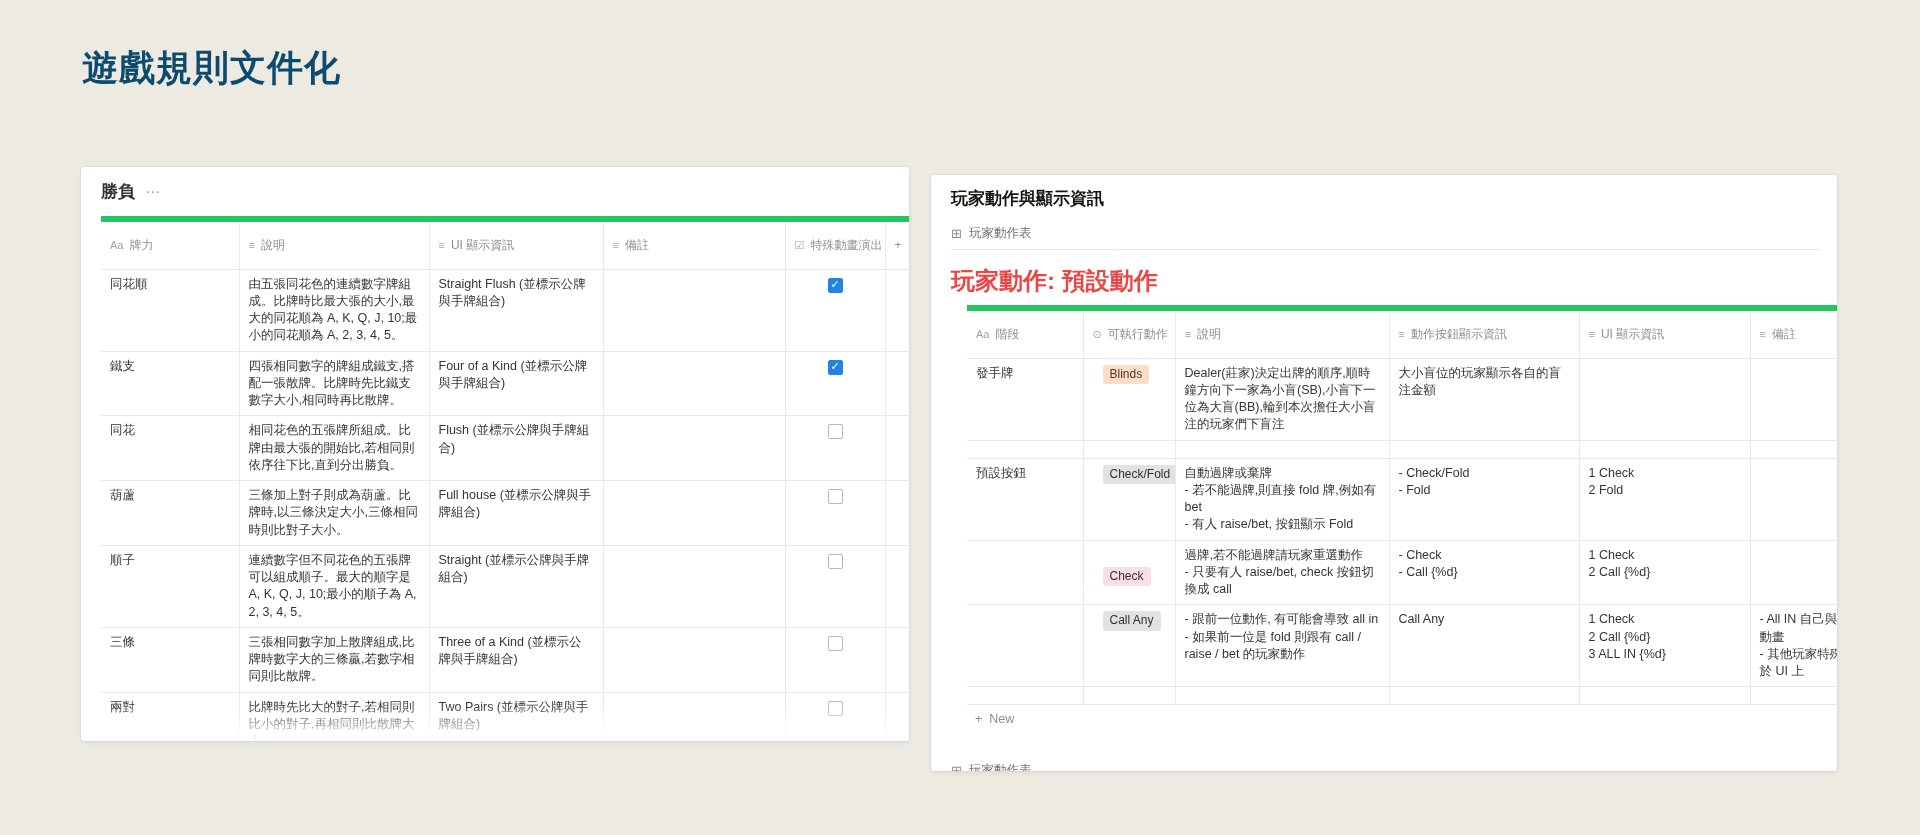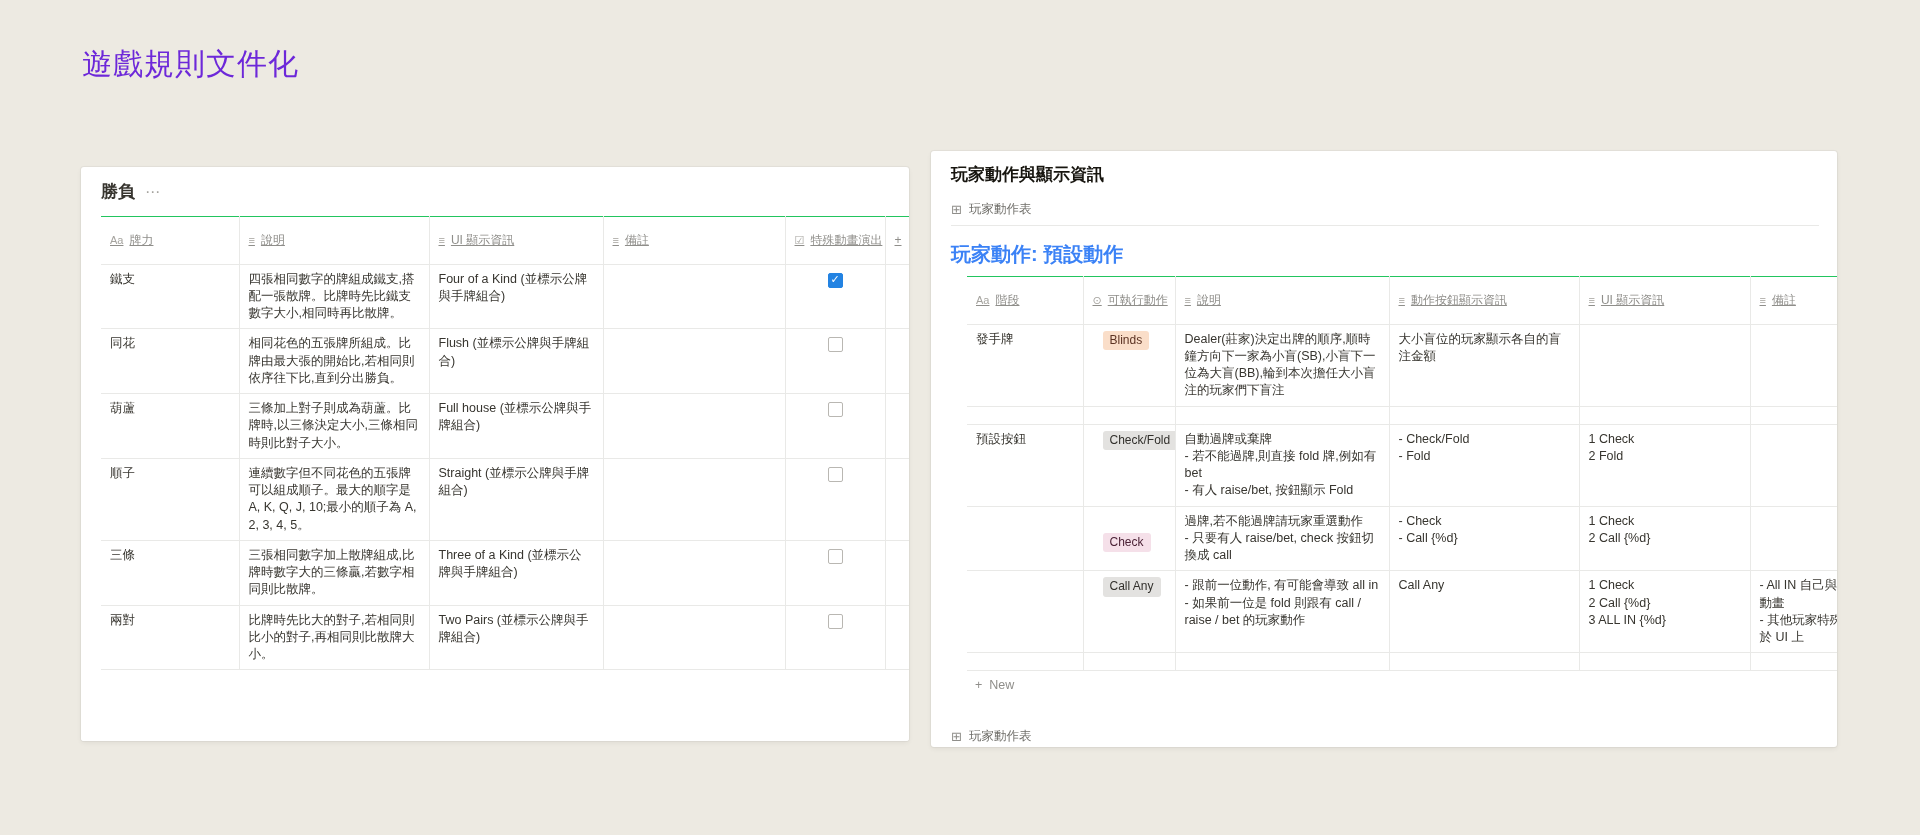--- a/index.html
+++ b/index.html
@@ -6,51 +6,51 @@
   html,body { width:1920px; height:835px; }
   body {
     background:#EDEAE2;
     font-family:"Liberation Sans","DejaVu Sans",sans-serif;
     color:#37352F;
     position:relative;
     overflow:hidden;
   }
   .page-title {
     position:absolute; left:82px; top:44px;
-    font-size:30px; font-weight:400; letter-spacing:1px; color:#6d28d9;
+    font-size:36px; font-weight:700; letter-spacing:1px; color:#0c4a6e;
   }
   .panel {
     position:absolute; background:#FFFFFF; border-radius:3px;
     box-shadow:0 0 0 1px rgba(15,15,15,0.04), 0 2px 5px rgba(15,15,15,0.06);
     overflow:hidden;
   }
   .panel-left  { left:81px;  top:167px; width:828px; height:574px; padding:13px 0 0 20px; }
-  .panel-right { left:931px; top:151px; width:906px; height:596px; padding:10px 0 0 20px; }
+  .panel-right { left:931px; top:175px; width:906px; height:596px; padding:10px 0 0 20px; }
   .panel-left::after {
     content:""; position:absolute; left:0; right:0; bottom:0; height:36px;
     background:linear-gradient(rgba(255,255,255,0),#FFFFFF); pointer-events:none;
   }
   .panel-head { display:flex; align-items:center; gap:10px; margin-bottom:13px; }
   .panel-title { font-size:17px; font-weight:700; }
   .menu-dots { color:#A5A39E; font-size:15px; cursor:pointer; }
 
   
   .tbl { display:table; table-layout:fixed; border-collapse:collapse; }
   .tbl-left { width:808px; }
   .tbl-right { width:963px; margin-left:16px; }
   .tr { display:table-row; }
   .th,.td {
     display:table-cell; vertical-align:top;
     border-bottom:1px solid #E9E9E7; border-right:1px solid #E9E9E7;
     padding:6px 9px; font-size:12.5px; line-height:1.38; white-space:pre-line;
     overflow:hidden;
   }
   .thead .th {
-    border-top:1px solid #22c55e; color:#8F8E8A; font-size:12px;
-    white-space:nowrap; padding:15px 9px; cursor:pointer;text-decoration:underline;
+    border-top:6px solid #22c55e; color:#8F8E8A; font-size:12px;
+    white-space:nowrap; padding:15px 9px; cursor:pointer;
   }
   .col-icon { color:#A5A39E; font-size:11px; margin-right:6px; }
   .last { border-right:none; }
 
   
   .lc1{width:138px;} .lc2{width:190px;} .lc3{width:174px;} .lc4{width:182px;} .lc5{width:100px;} .lc6{width:24px; color:#B3B1AC; text-align:center;}
   
   .rc1{width:116px;} .rc2{width:92px;padding-left:19px;} .rc3{width:214px;} .rc4{width:190px;} .rc5{width:171px;} .rc6{width:180px;}
 
   .center { text-align:center; }
@@ -75,21 +75,21 @@
 
   .row-empty .td { padding:4px 9px; height:18px; }
 
   
   .rp-title { font-size:17px; font-weight:700; margin:2px 0 10px; color:#17150F; }
   .db-tabs {
     display:flex; align-items:center; gap:7px; color:#6F6E69; font-size:12.5px;
     padding:5px 0 7px; border-bottom:1px solid #E9E9E7; width:868px; cursor:pointer;
   }
   .db-tabs .tbl-icon { font-size:13px; color:#8F8E8A; }
-  .db-heading { font-size:20px; font-weight:700; margin:15px 0 8px; color:#3b82f6; }
+  .db-heading { font-size:24px; font-weight:700; margin:15px 0 8px; color:#ef4444; }
   .new-row {
     display:flex; align-items:center; gap:7px; color:#8F8E8A; font-size:12.5px;
     padding:7px 8px; width:963px; margin-left:16px; cursor:pointer;
   }
   .block2 { margin-top:24px; }
 </style>
 </head>
 <body>
 
 <h1 class="page-title">遊戲規則文件化</h1>
@@ -103,20 +103,28 @@
   <div class="tbl tbl-left">
     <div class="tr thead">
       <div class="th lc1"><span class="col-icon">Aa</span><span>牌力</span></div>
       <div class="th lc2"><span class="col-icon">≡</span><span>說明</span></div>
       <div class="th lc3"><span class="col-icon">≡</span><span>UI 顯示資訊</span></div>
       <div class="th lc4"><span class="col-icon">≡</span><span>備註</span></div>
       <div class="th lc5"><span class="col-icon">☑</span><span>特殊動畫演出</span></div>
       <div class="th lc6 last"><span>+</span></div>
     </div>
 
+    <div class="tr">
+      <div class="td lc1">同花順</div>
+      <div class="td lc2">由五張同花色的連續數字牌組成。比牌時比最大張的大小,最大的同花順為 A, K, Q, J, 10;最小的同花順為 A, 2, 3, 4, 5。</div>
+      <div class="td lc3">Straight Flush (並標示公牌與手牌組合)</div>
+      <div class="td lc4"></div>
+      <div class="td lc5 center"><span class="checkbox" data-checked="true"></span></div>
+      <div class="td lc6 last"></div>
+    </div>
     <div class="tr">
       <div class="td lc1">鐵支</div>
       <div class="td lc2">四張相同數字的牌組成鐵支,搭配一張散牌。比牌時先比鐵支數字大小,相同時再比散牌。</div>
       <div class="td lc3">Four of a Kind (並標示公牌與手牌組合)</div>
       <div class="td lc4"></div>
       <div class="td lc5 center"><span class="checkbox" data-checked="true"></span></div>
       <div class="td lc6 last"></div>
     </div>
     <div class="tr">
       <div class="td lc1">同花</div>

